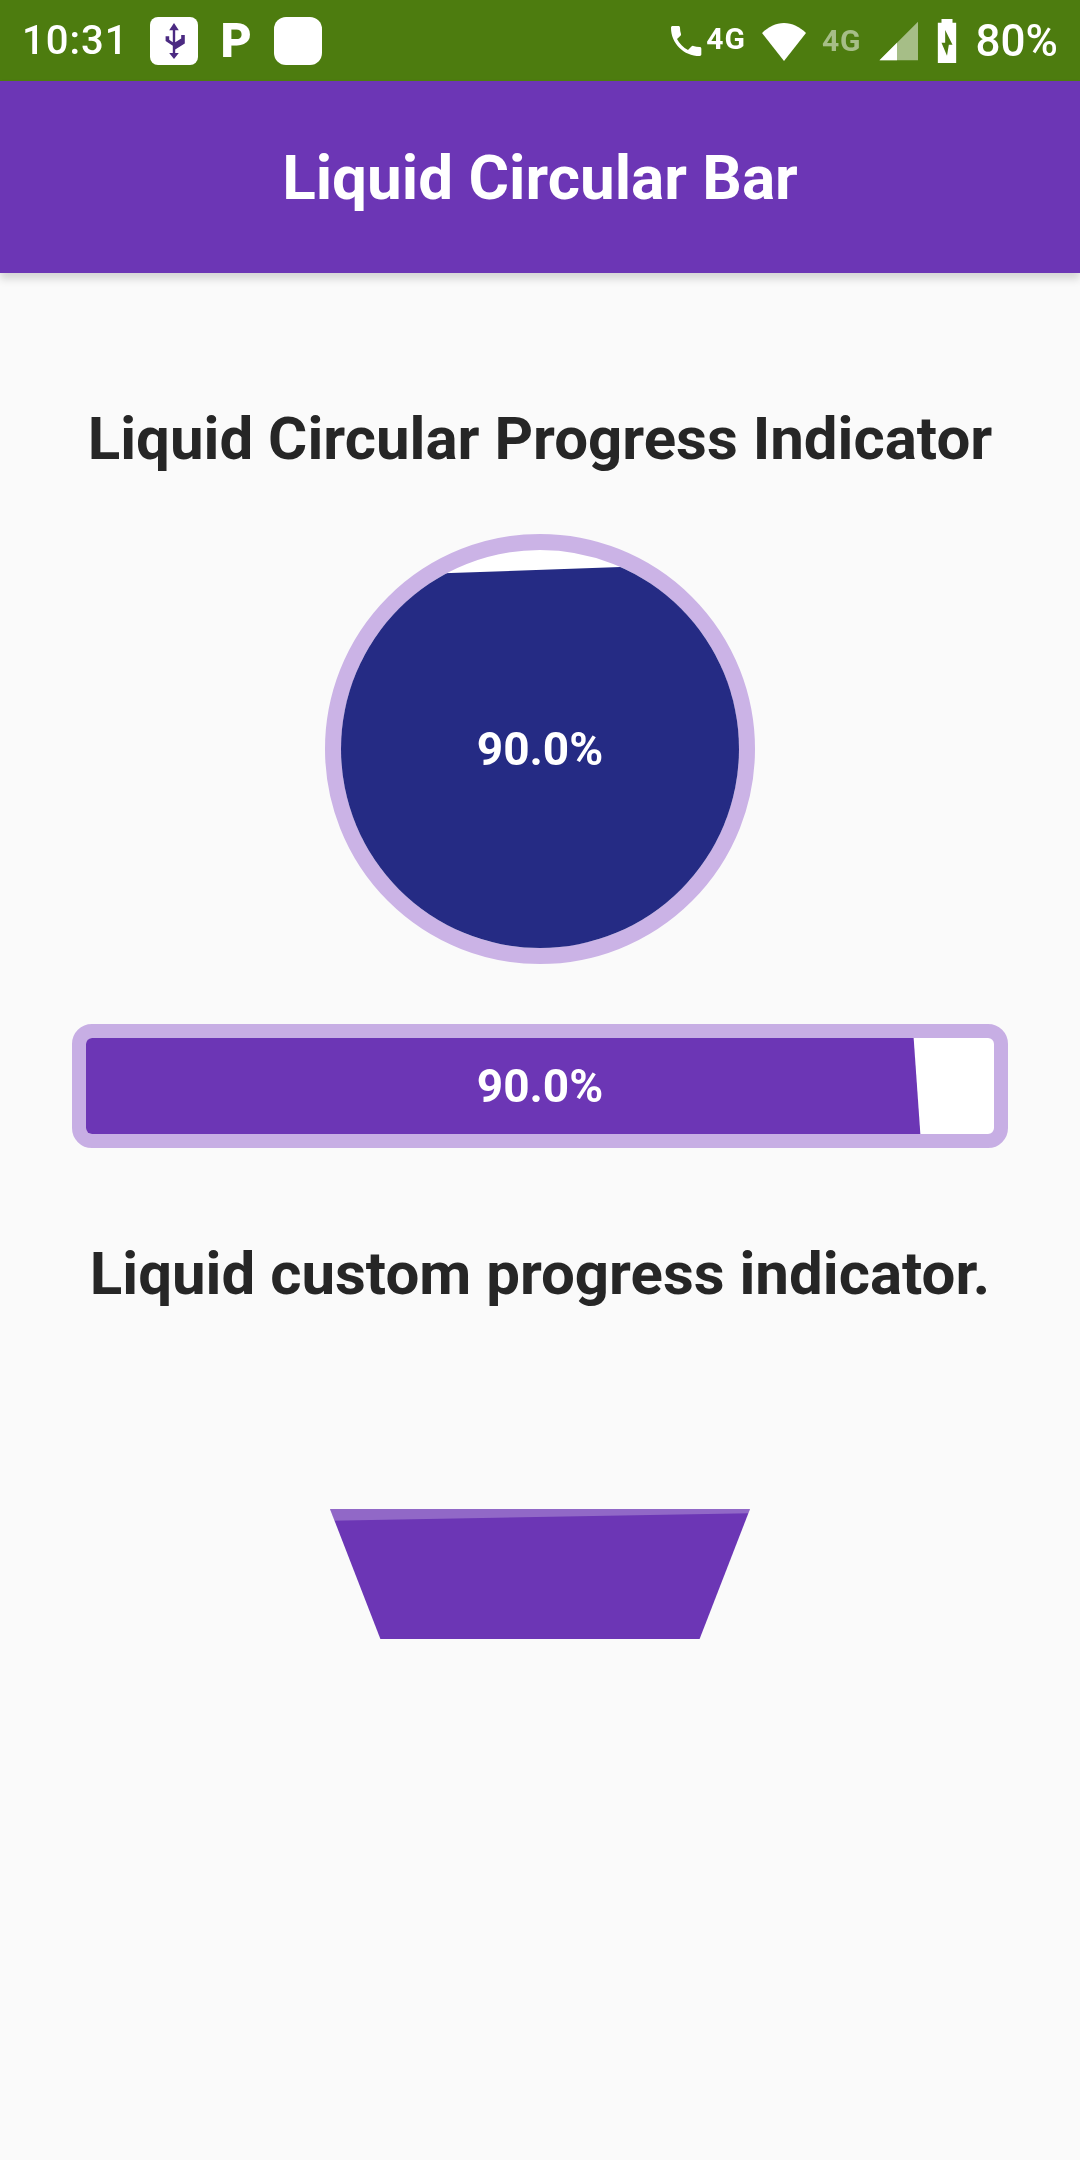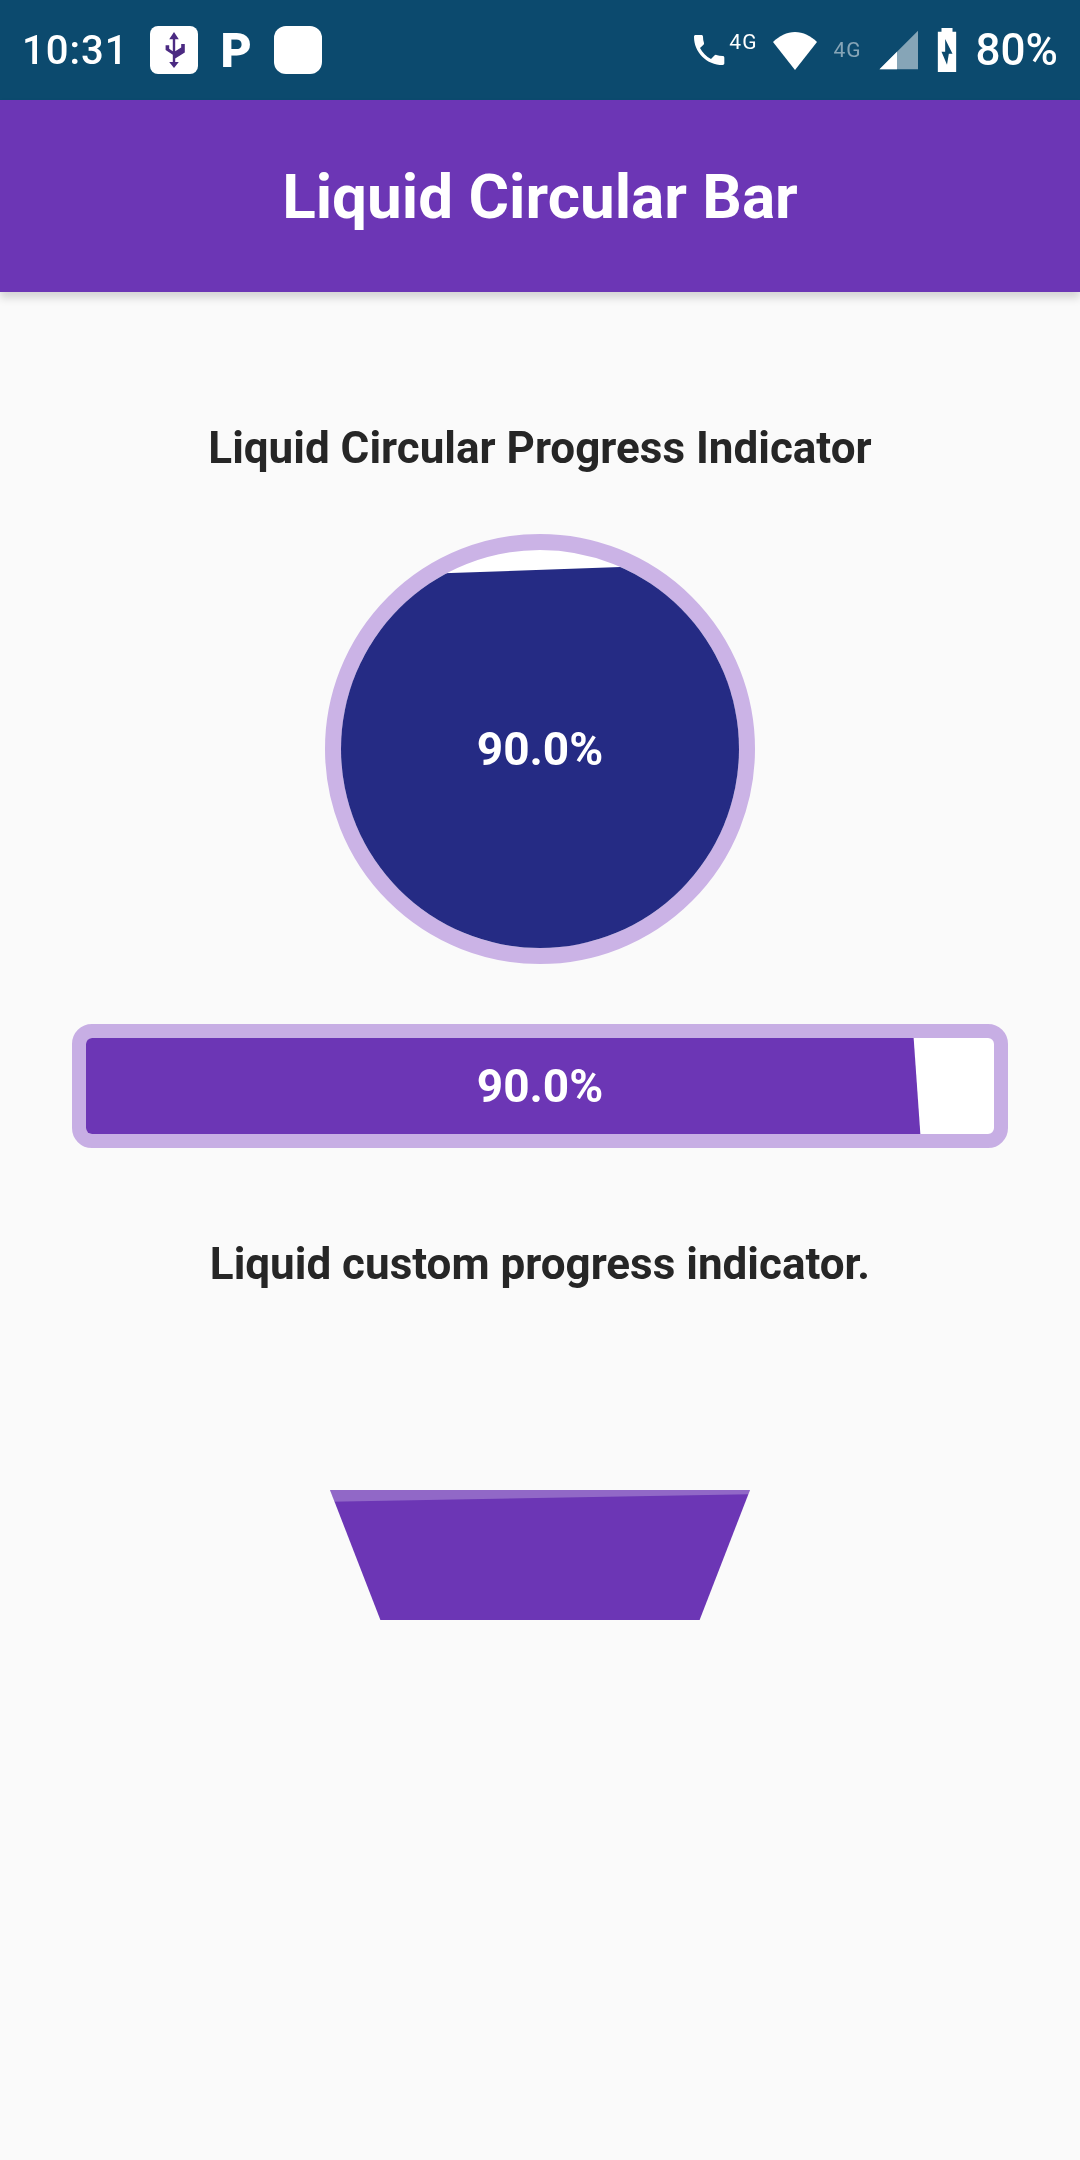--- a/index.html
+++ b/index.html
@@ -6,22 +6,22 @@
   html, body {
     width: 1080px;
     height: 2160px;
     font-family: Roboto, "Helvetica Neue", Arial, sans-serif;
     background: #fafafa;
     overflow: hidden;
   }
 
   
   .status-bar {
-    height: 100px;
-    background: #0c4a6e;
+    height: 81px;
+    background: #4d7c0f;
     display: flex;
     align-items: center;
     color: #fff;
     padding: 0 22px;
     font-size: 40px;
     font-weight: 500;
   }
   .status-left {
     display: flex;
     align-items: center;
@@ -42,22 +42,22 @@
     color: #4b2a82;
     font-weight: 900;
     font-size: 32px;
   }
   .pill-square {
     width:48px; height:48px;
     background:#fff;
     border-radius:12px;
   }
   .small-label {
-    font-size: 21px;
-    font-weight: 400;
+    font-size: 30px;
+    font-weight: 700;
     letter-spacing:1px;
   }
   .dim { color: rgba(255,255,255,0.5); }
   .batt-text { font-size: 44px; font-weight:500; margin-left:0; }
 
   
   .app-bar {
     height: 192px;
     background: #6c36b5;
     display: flex;
@@ -70,21 +70,21 @@
     font-size: 62px;
     font-weight: 700;
   }
 
   
   .content {
     padding: 40px 0 0 0;
   }
   .section-title {
     text-align: center;
-    font-size: 44px;
+    font-size: 60px;
     font-weight: 700;
     color: #262626;
     margin-top: 90px;
     margin-bottom: 40px;
   }
 
   
   .circ-wrap {
     display:flex; justify-content:center;
     margin-top: 60px;

